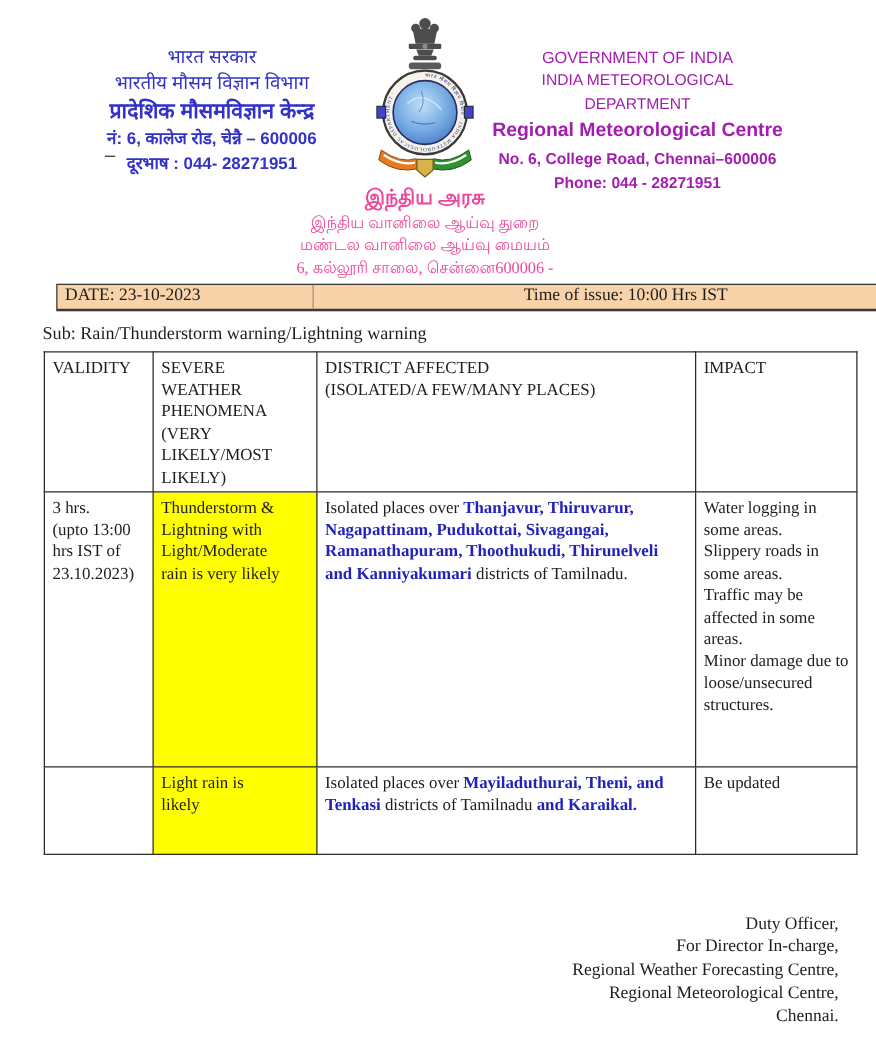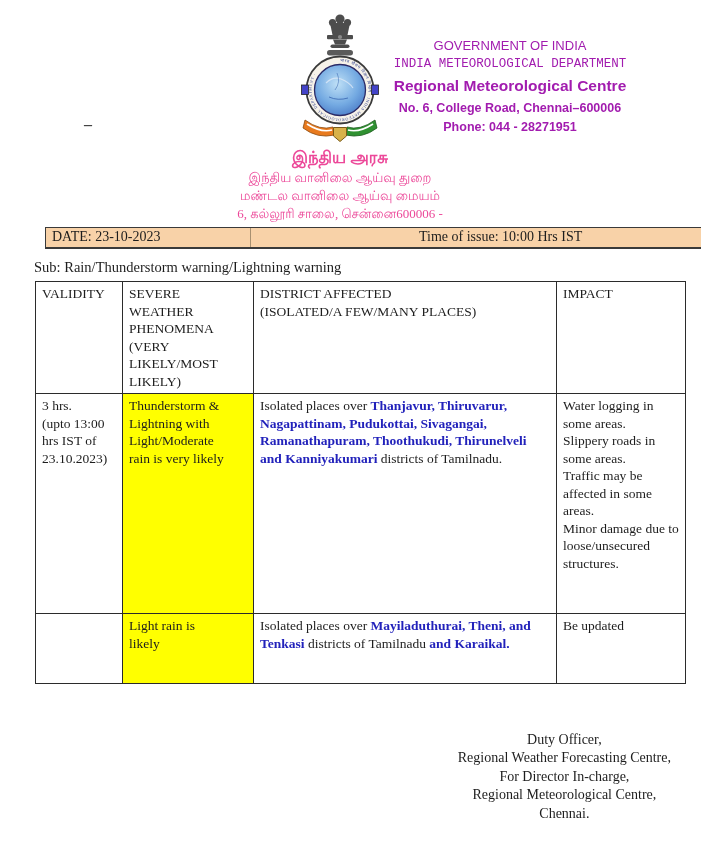--- a/index.html
+++ b/index.html
@@ -31,21 +31,21 @@
   }
 
   .logo-wrap { position: absolute; left: 300px; top: 10px; width: 80px; height: 134px; }
 
   .english-block {
     position: absolute; left: 390px; top: 37px; width: 240px;
     text-align: center; color: #a21caf;
     font-family: "Liberation Sans", "DejaVu Sans", sans-serif;
   }
   .english-block .l1 { font-size: 13px;   line-height: 18px; }
-  .english-block .l2 { font-size: 12.5px; line-height: 19px; font-family: Liberation Mono, monospace; }
+  .english-block .l2 { font-size: 12.5px; line-height: 19px; }
   .english-block .l3 { font-size: 15.5px; line-height: 24px; font-weight: bold; }
   .english-block .l4 { font-size: 12.5px; line-height: 20px; font-weight: bold; }
   .english-block .l5 { font-size: 12.5px; line-height: 19px; font-weight: bold; }
 
   .tamil-block {
     position: absolute; left: 190px; top: 146px; width: 300px;
     text-align: center; color: #ec4899;
     font-family: "Liberation Serif", "DejaVu Serif", serif;
   }
   .tamil-block .l1 { font-size: 16.5px; line-height: 23px; font-weight: bold; }
@@ -84,28 +84,35 @@
   .pre      { white-space: pre-line; }
   th.h1 { padding-left: 9px; margin-top: 13px; }
   th.h4 { text-align: center; }
   td.validity { padding-top: 24px; padding-left: 7px; }
   td.severe   { background: #ffff00; }
   .seg-b { font-weight: bold; color: #2222bb; }
 
   
   .signature {
     position: absolute; right: 30px; top: 731px;
-    text-align: center; font-size: 14px; line-height: 18.4px;
+    text-align: right; font-size: 14px; line-height: 18.4px;
   }
 </style>
 </head>
 <body>
 
 <div class="page">
 
+  <div class="hindi-block">
+    <div class="l1">भारत सरकार</div>
+    <div class="l2">भारतीय मौसम विज्ञान विभाग</div>
+    <div class="l3">प्रादेशिक मौसमविज्ञान केन्द्र</div>
+    <div class="l4">नं: 6, कालेज रोड, चेन्नै – 600006</div>
+    <div class="l5">दूरभाष : 044- 28271951</div>
+  </div>
   <div class="stray-dash">–</div>
 
   <div class="logo-wrap">
     <svg viewBox="0 0 80 134" width="80" height="134">
       <defs>
         <radialGradient id="globe" cx="45%" cy="38%" r="75%">
           <stop offset="0%" stop-color="#bfe0f6"></stop>
           <stop offset="55%" stop-color="#74aae2"></stop>
           <stop offset="100%" stop-color="#3f6fc0"></stop>
         </radialGradient>
@@ -210,19 +217,19 @@
       <td class="severe pre">Light rain is
 likely</td>
       <td><span>Isolated places over </span><span class="seg-b">Mayiladuthurai, Theni, and Tenkasi</span><span> districts of  Tamilnadu </span><span class="seg-b">and Karaikal.</span></td>
       <td class="pre">Be updated</td>
     </tr>
   </tbody>
     </table>
 
   <div class="signature">
     <div>Duty Officer,</div>
+    <div>For Director In-charge,</div>
     <div>Regional Weather Forecasting Centre,</div>
-    <div>For Director In-charge,</div>
     <div>Regional Meteorological Centre,</div>
     <div>Chennai.</div>
   </div>
 
 </div>
 
 </body></html>

